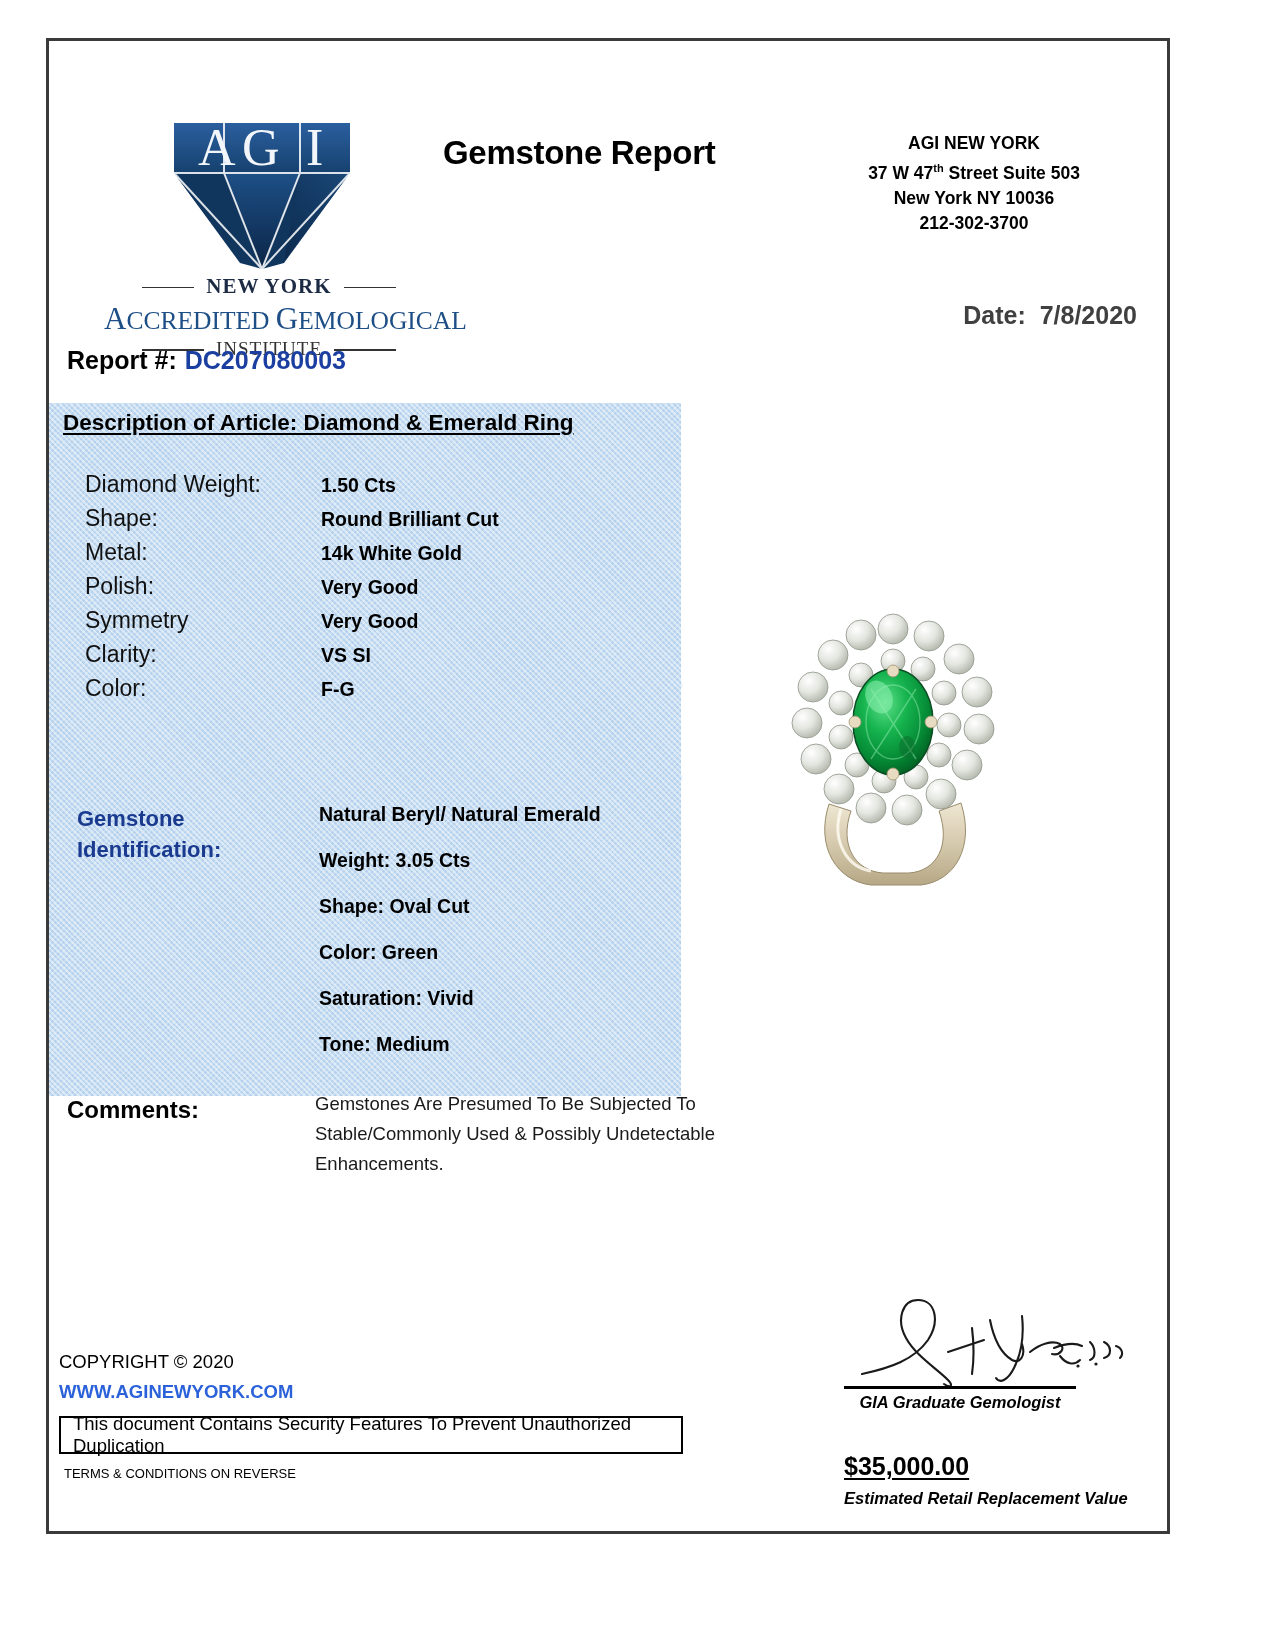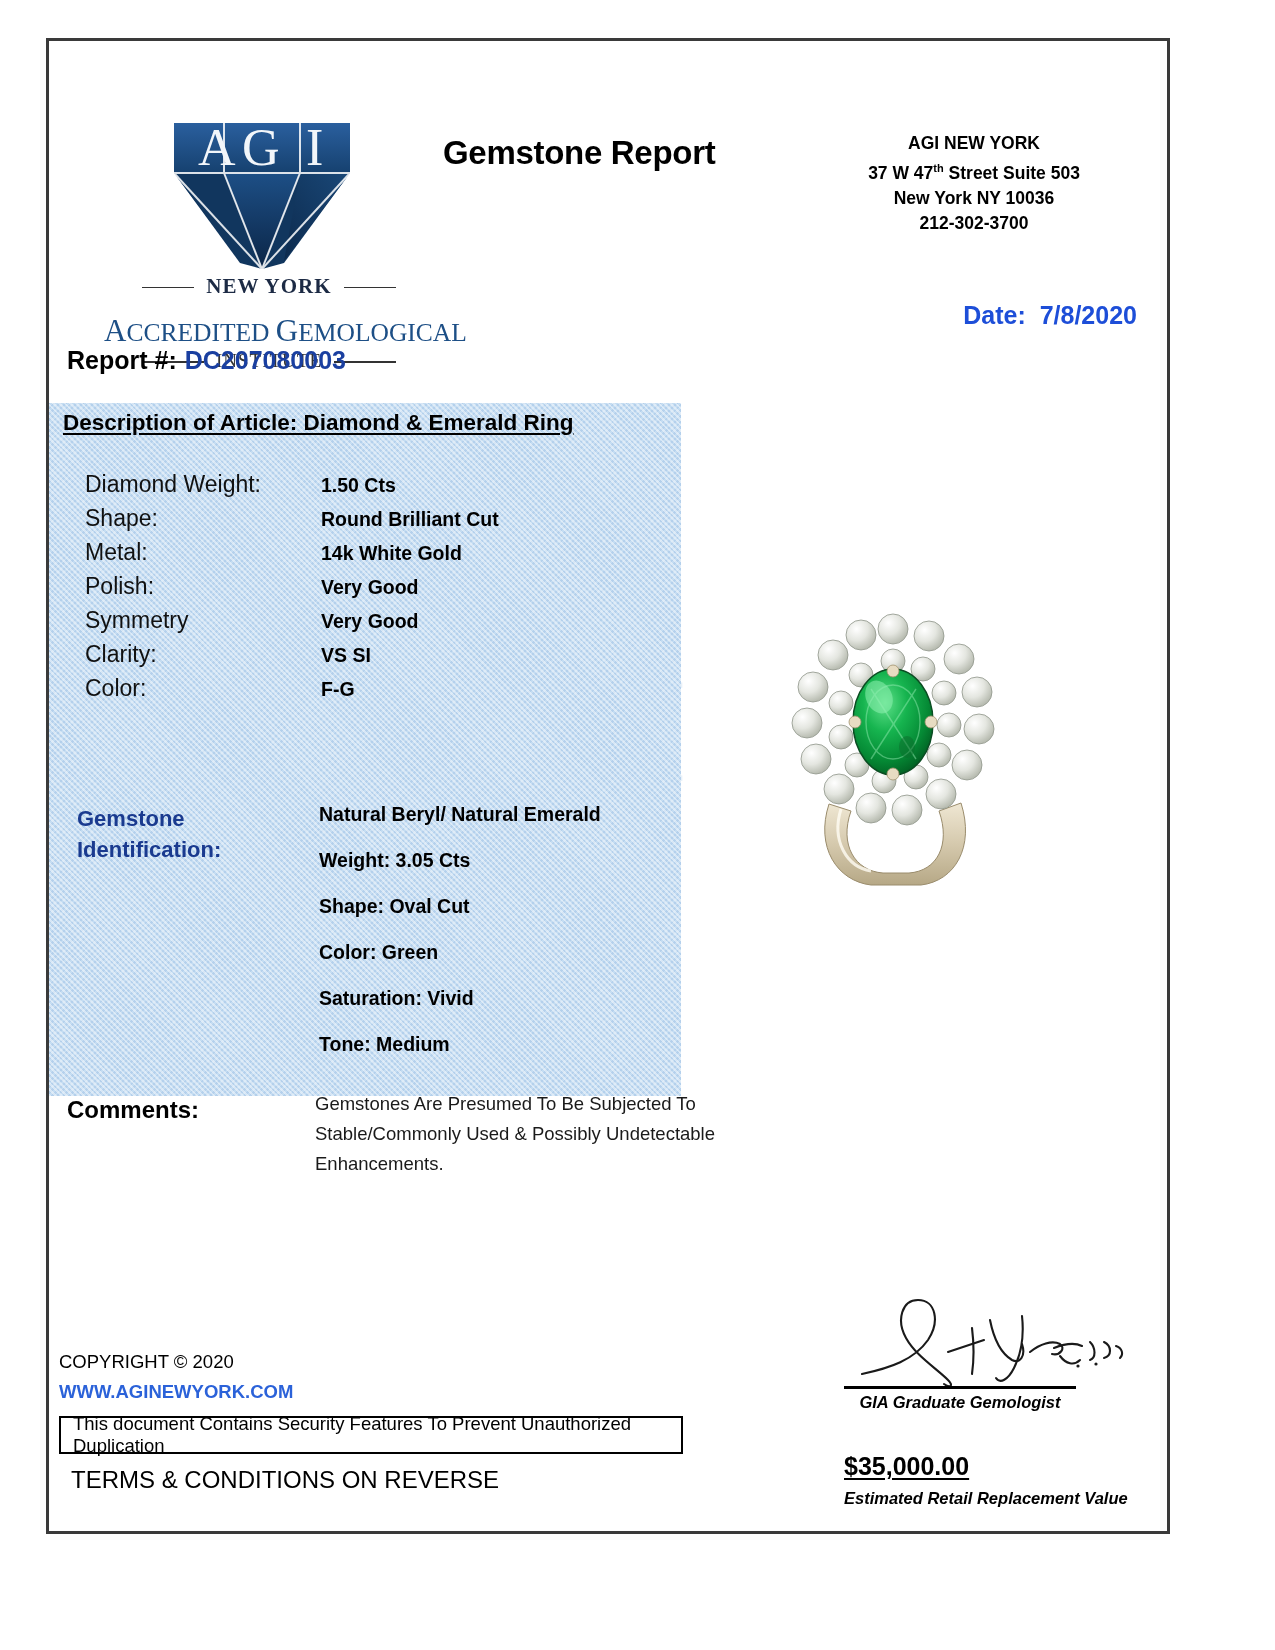--- a/index.html
+++ b/index.html
@@ -75,21 +75,21 @@
     height: 1.5px;
     background: #333;
   }
   .lw-line1::before { left: -52px; }
   .lw-line1::after { right: -52px; }
 
   .lw-line2 {
     font-size: 25.5px;
     color: #1d4f86;
     letter-spacing: 0px;
-    margin-top: 14px;
+    margin-top: 2px;
     white-space: nowrap;
   }
   .lw-line2 .cap { font-size: 31px; }
 
   .lw-line3 {
     font-size: 19px;
     letter-spacing: 1px;
     color: #333;
     position: relative;
     display: inline-block;
@@ -133,21 +133,21 @@
     z-index: 3;
   }
   .addr-block sup { font-size: 11px; vertical-align: super; }
 
   .date-line {
     position: absolute;
     right: 30px;
     top: 260px;
     font-size: 25px;
     font-weight: bold;
-    color: #1d4ed8;
+    color: #404040;
     z-index: 3;
   }
 
   .report-line {
     position: absolute;
     left: 18px;
     top: 305px;
     font-size: 25px;
     font-weight: bold;
     color: #000;
@@ -286,23 +286,23 @@
     height: 38px;
     border: 2.5px solid #000;
     display: flex;
     align-items: center;
     padding-left: 12px;
     z-index: 3;
   }
   .security-box span { font-size: 18.5px; color: #000; }
   .terms-line {
     position: absolute;
-    left: 22px;
+    left: 15px;
     top: 1425px;
-    font-size: 24px;
+    font-size: 13px;
     color: #000;
     z-index: 3;
   }
 
   
   .sig-area {
     position: absolute;
     left: 795px;
     top: 1215px;
     width: 300px;

